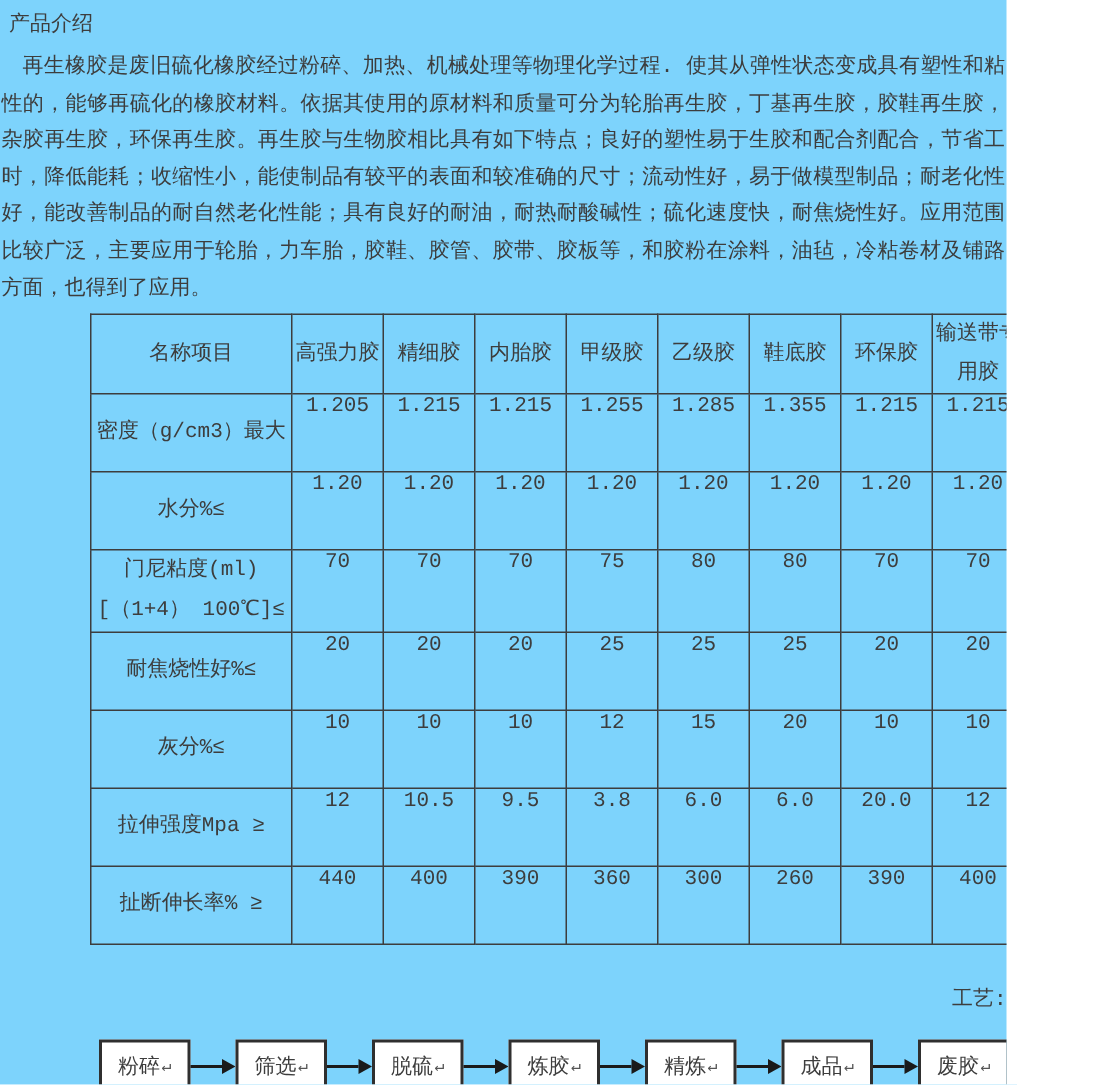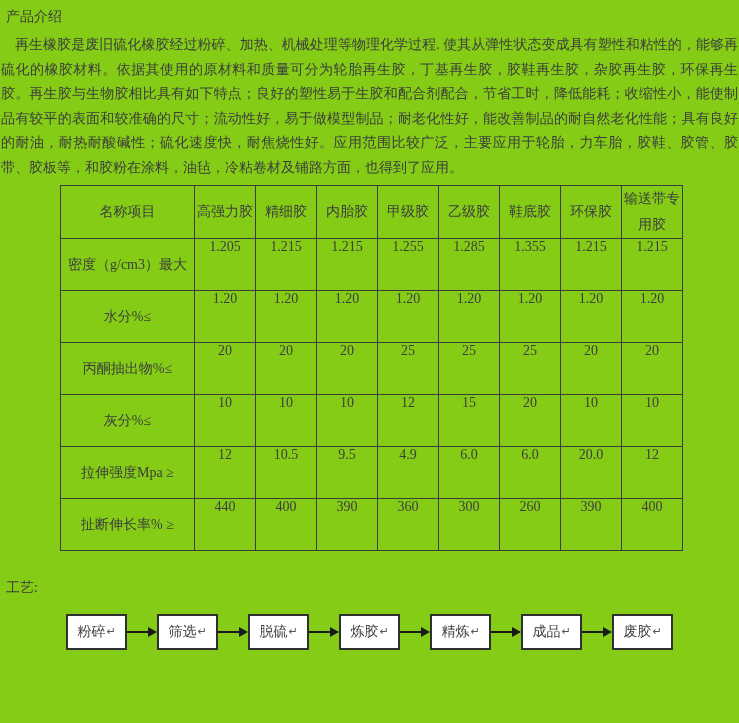--- a/index.html
+++ b/index.html
@@ -1,21 +1,21 @@
 <!DOCTYPE html>
 <html><head>
 <meta charset="utf-8">
 <style>
   html,body{margin:0;padding:0;background:#ffffff;}
   .page{
     position:relative;
-    width:739px;height:723px;
-    background:#84cc16;
+    width:671px;height:723px;
+    background:#7dd3fc;
     color:#3d3d3d;
-    font-family:Liberation Serif, serif;
+    font-family:Liberation Mono, monospace;
     font-size:14px;
     overflow:hidden;
   }
   .title{
     padding:8px 0 0 6px;
     line-height:18px;
   }
   .intro{
     margin:7px 1px 3px 1px;
     line-height:24.6px;
@@ -42,20 +42,21 @@
   }
   table.qtable col.c-label{width:134px;}
   table.qtable col.c-val{width:61px;}
   table.qtable tr{height:52px;}
   th.hdr{vertical-align:middle;line-height:26px;padding:0 2px;}
   td.lbl{vertical-align:middle;line-height:27px;padding:0 2px;}
   td.val{vertical-align:top;padding-top:8px;margin-top:34px;}
   .plabel{
     margin:28px 0 0 6px;
     line-height:18px;
+    text-align:right;
   }
   .flow{
     display:flex;
     align-items:center;
     margin:17px 0 0 66px;
   }
   .step{
     box-sizing:border-box;
     width:61px;height:36px;
     border:2px solid #2f2f2f;
@@ -136,21 +137,32 @@
         <td class="val">1.20</td>
         <td class="val">1.20</td>
         <td class="val">1.20</td>
         <td class="val">1.20</td>
         <td class="val">1.20</td>
         <td class="val">1.20</td>
         <td class="val">1.20</td>
         <td class="val">1.20</td>
       </tr>
       <tr>
-        <td class="lbl">丙酮抽出物%≤</td>
+        <td class="lbl">门尼粘度(ml)[（1+4） 100℃]≤</td>
+        <td class="val">70</td>
+        <td class="val">70</td>
+        <td class="val">70</td>
+        <td class="val">75</td>
+        <td class="val">80</td>
+        <td class="val">80</td>
+        <td class="val">70</td>
+        <td class="val">70</td>
+      </tr>
+      <tr>
+        <td class="lbl">耐焦烧性好%≤</td>
         <td class="val">20</td>
         <td class="val">20</td>
         <td class="val">20</td>
         <td class="val">25</td>
         <td class="val">25</td>
         <td class="val">25</td>
         <td class="val">20</td>
         <td class="val">20</td>
       </tr>
       <tr>
@@ -162,21 +174,21 @@
         <td class="val">15</td>
         <td class="val">20</td>
         <td class="val">10</td>
         <td class="val">10</td>
       </tr>
       <tr>
         <td class="lbl">拉伸强度Mpa ≥</td>
         <td class="val">12</td>
         <td class="val">10.5</td>
         <td class="val">9.5</td>
-        <td class="val">4.9</td>
+        <td class="val">3.8</td>
         <td class="val">6.0</td>
         <td class="val">6.0</td>
         <td class="val">20.0</td>
         <td class="val">12</td>
       </tr>
       <tr>
         <td class="lbl">扯断伸长率% ≥</td>
         <td class="val">440</td>
         <td class="val">400</td>
         <td class="val">390</td>

